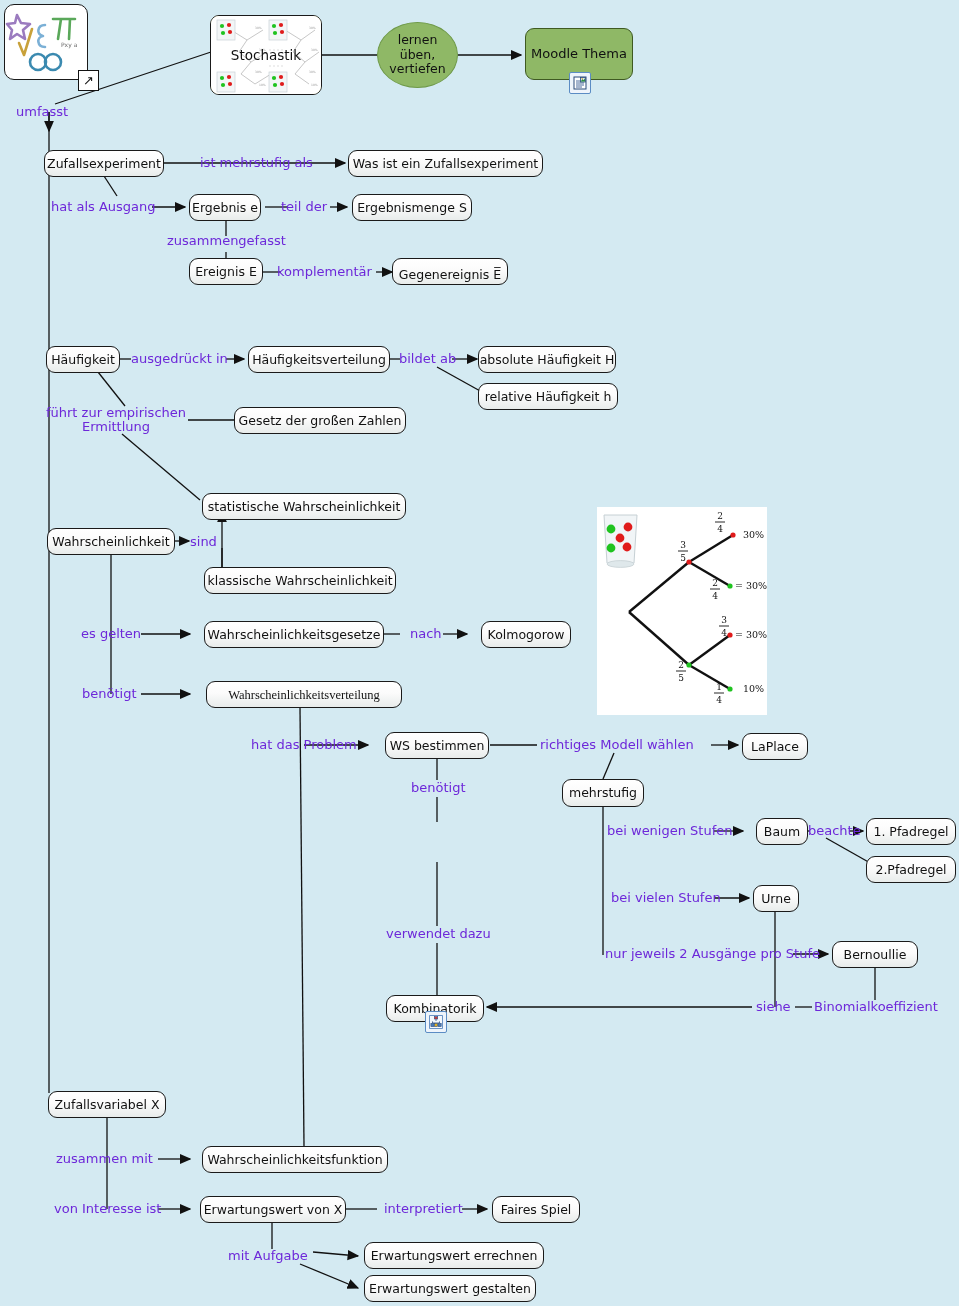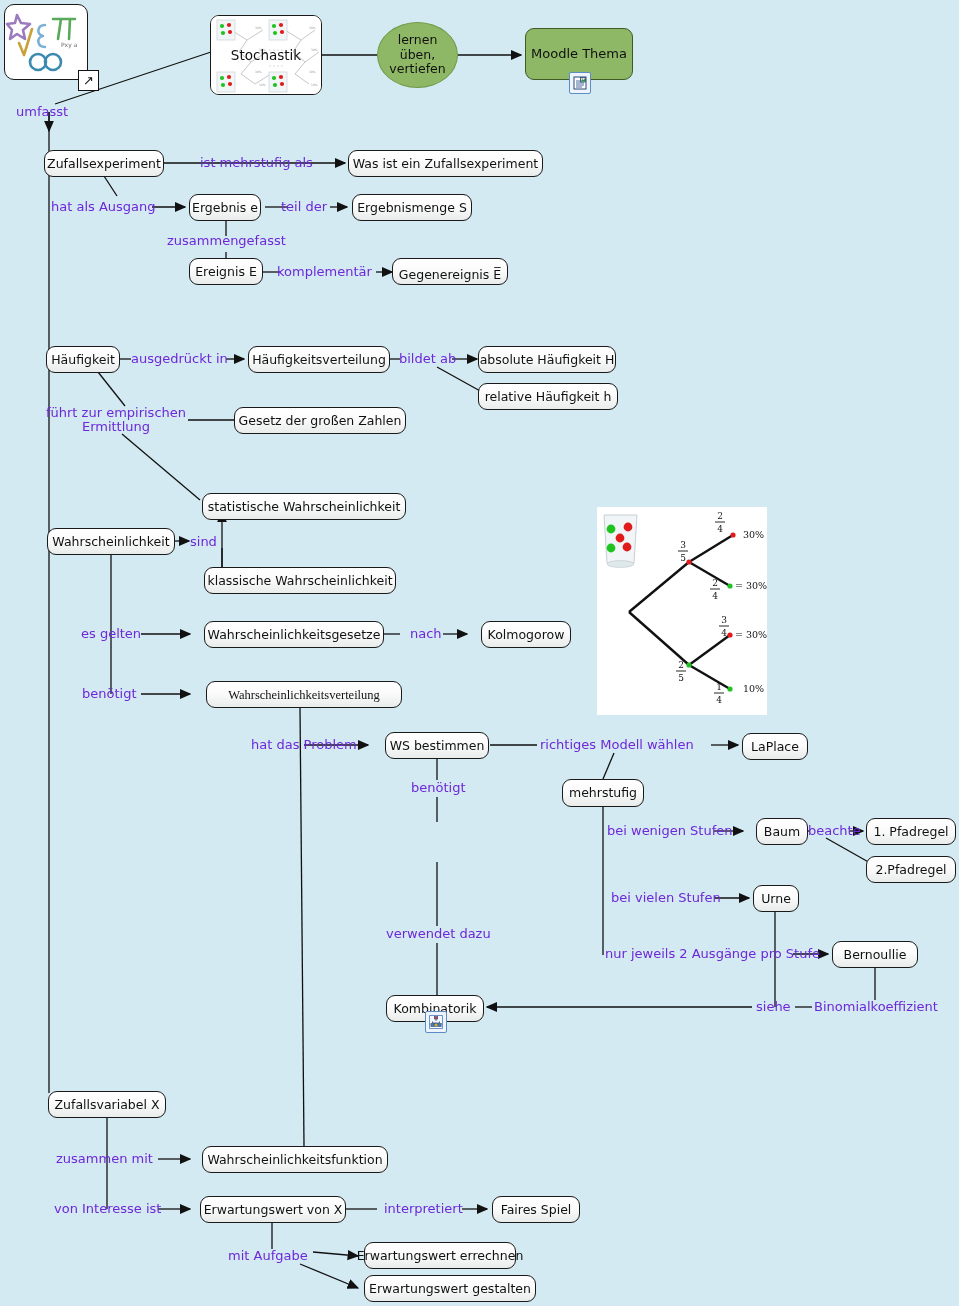--- a/index.html
+++ b/index.html
@@ -515,20 +515,20 @@
   <div class="lbl" style="left:54px; top:1202px;">von Interesse ist</div>
   <div class="node" style="left:200px; top:1196px; width:146px; height:27px;">
     <span>Erwartungswert von X</span>
   </div>
   <div class="lbl" style="left:384px; top:1202px;">interpretiert</div>
   <div class="node" style="left:492px; top:1196px; width:88px; height:27px;">
     <span>Faires Spiel</span>
   </div>
 
   <div class="lbl" style="left:228px; top:1249px;">mit Aufgabe</div>
-  <div class="node" style="left:364px; top:1242px; width:152px; height:27px;">
+  <div class="node" style="left:364px; top:1242px; width:180px; height:27px;">
     <span>Erwartungswert errechnen</span>
   </div>
   <div class="node" style="left:364px; top:1275px; width:172px; height:27px;">
     <span>Erwartungswert gestalten</span>
   </div>
 
 </div>
 
 </body></html>

